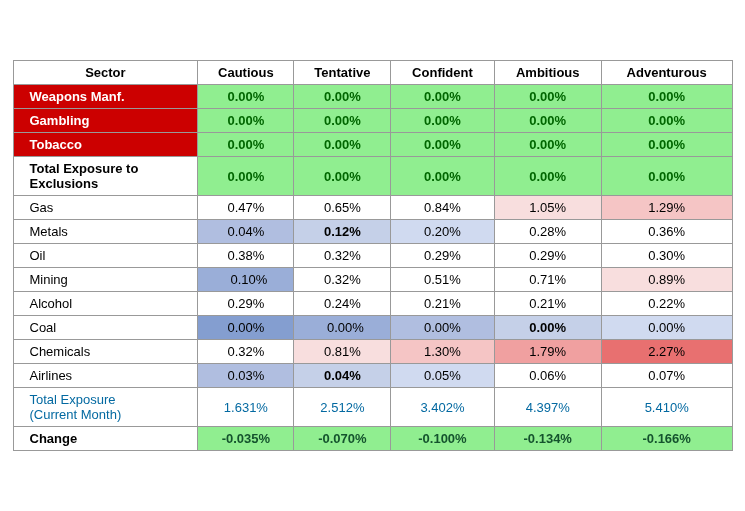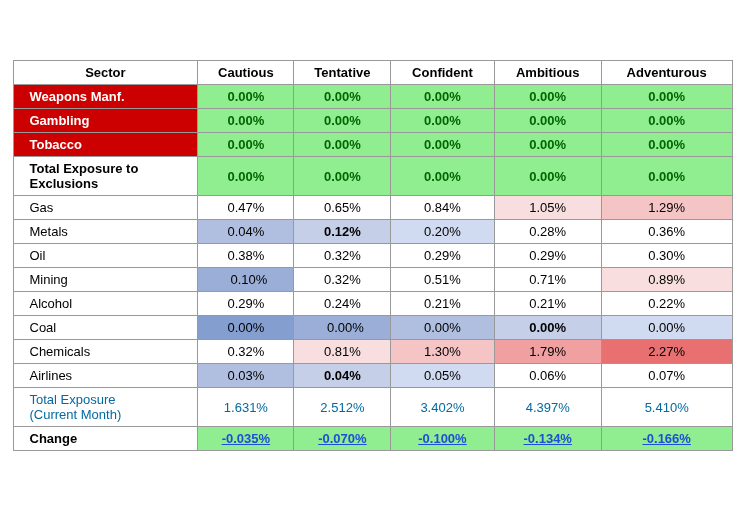--- a/index.html
+++ b/index.html
@@ -73,23 +73,22 @@
       color: #0369a1;
     }
     
     .change-row td {
       font-weight: bold;
       background: #fff;
       margin-top: 32px;
     }
     .change-row td.negative-change {
       background: #90ee90;
-      color: #1d4ed8;
-      font-weight: bold;
-      text-decoration: underline;
+      color: #14532d;
+      font-weight: bold;
     }
     
     .bg-blue-1 { background: #c5d0e8; font-weight: bold; }
     .bg-blue-2 { background: #b0bee0; }
     .bg-blue-3 { background: #9aaed8; padding-left: 12px; }
     .bg-blue-4 { background: #849ed0; }
     .bg-pink-1 { background: #f5c5c5; }
     .bg-pink-2 { background: #f0a0a0; }
     .bg-red-1  { background: #e87070; }
     .bg-white  { background: #ffffff; }

